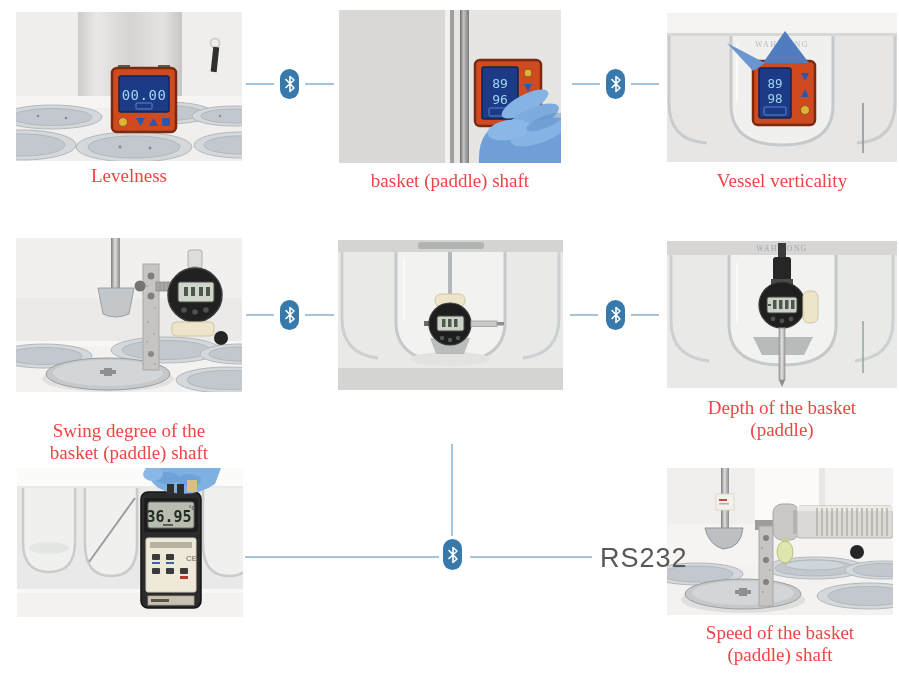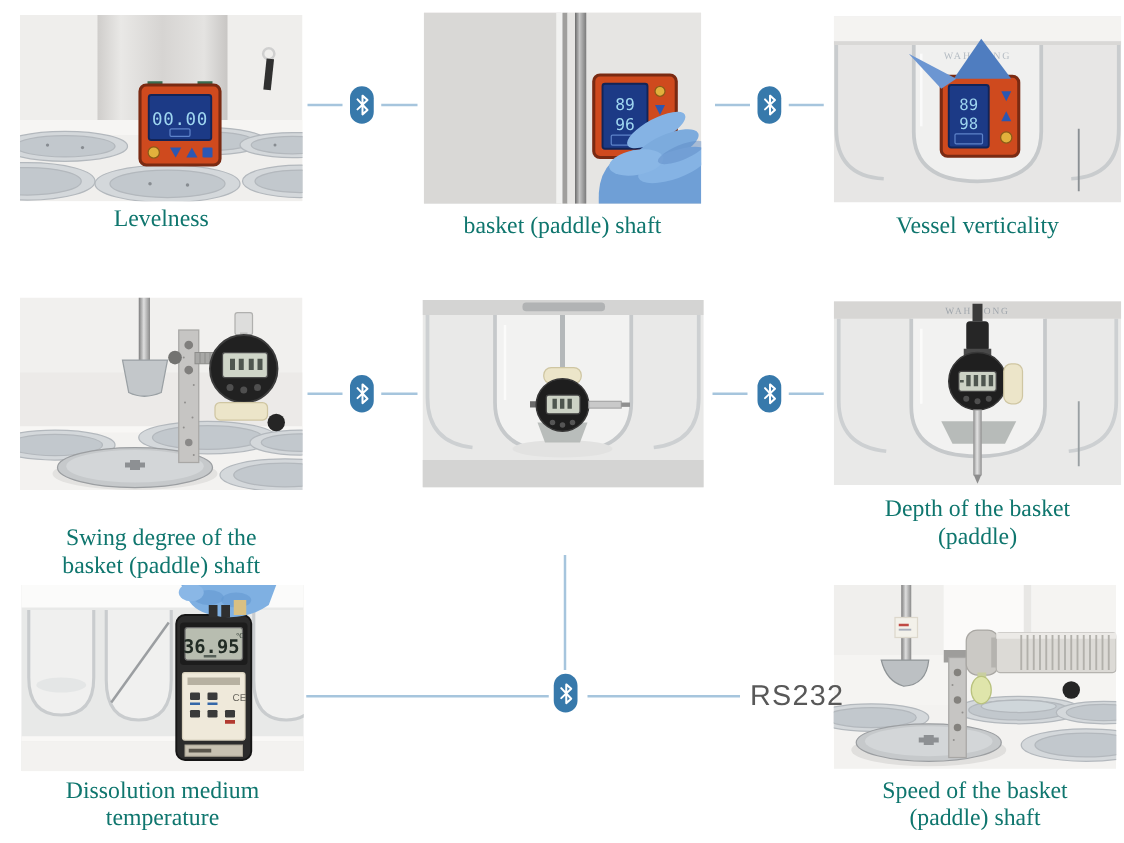--- a/index.html
+++ b/index.html
@@ -1,25 +1,25 @@
 <!DOCTYPE html>
 <html><head>
 <meta charset="utf-8">
 <style>
   html,body{margin:0;padding:0;background:#ffffff;}
   #stage{position:relative;width:899px;height:674px;background:#ffffff;overflow:hidden;
          font-family:"Liberation Serif",serif;}
   .photo{position:absolute;display:block;}
-  .caption{position:absolute;text-align:center;font-size:19px;line-height:22px;color:#0f766e;}
+  .caption{position:absolute;text-align:center;font-size:19px;line-height:22px;color:#ef4444;}
   .caption span{display:block;}
   .hline{position:absolute;height:2px;background:#a6c5dd;}
   .vline{position:absolute;width:2px;background:#a6c5dd;}
   .bt{position:absolute;width:19px;height:30px;background:#3779ab;border-radius:10px;
       display:flex;align-items:center;justify-content:center;}
-  .rs232{position:absolute;font-family:"Liberation Sans",sans-serif;font-size:23px;
+  .rs232{position:absolute;font-family:"Liberation Sans",sans-serif;font-size:27px;
          color:#585858;letter-spacing:1px;}
   svg text{user-select:none;}
 </style>
 </head>
 <body>
 
 <div id="stage">
 
   <svg class="photo" style="left:16px;top:12px" width="226" height="149" viewBox="0 0 226 149">
     <defs>
@@ -386,24 +386,20 @@
     <span>Vessel verticality</span>
   </div>
   <div class="caption" style="left:6px;top:420px;width:246px">
     <span>Swing degree of the</span>
     <span>basket (paddle) shaft</span>
   </div>
   <div class="caption" style="left:655px;top:397px;width:254px">
     <span>Depth of the basket</span>
     <span>(paddle)</span>
   </div>
-  <div class="caption" style="left:6px;top:622px;width:248px">
-    <span>Dissolution medium</span>
-    <span>temperature</span>
-  </div>
   <div class="caption" style="left:655px;top:622px;width:250px">
     <span>Speed of the basket</span>
     <span>(paddle) shaft</span>
   </div>
 
   <div class="hline" style="left:246px;top:83px;width:28px"></div>
   <div class="bt" style="left:280px;top:69px">
     <svg width="12" height="18" viewBox="0 0 12 18">
         <path d="M2 4.5 L10 13 L6 16.5 V1.5 L10 5 L2 12.5" fill="none" stroke="#ffffff" stroke-width="1.6" stroke-linejoin="round" stroke-linecap="round"></path>
       </svg>

